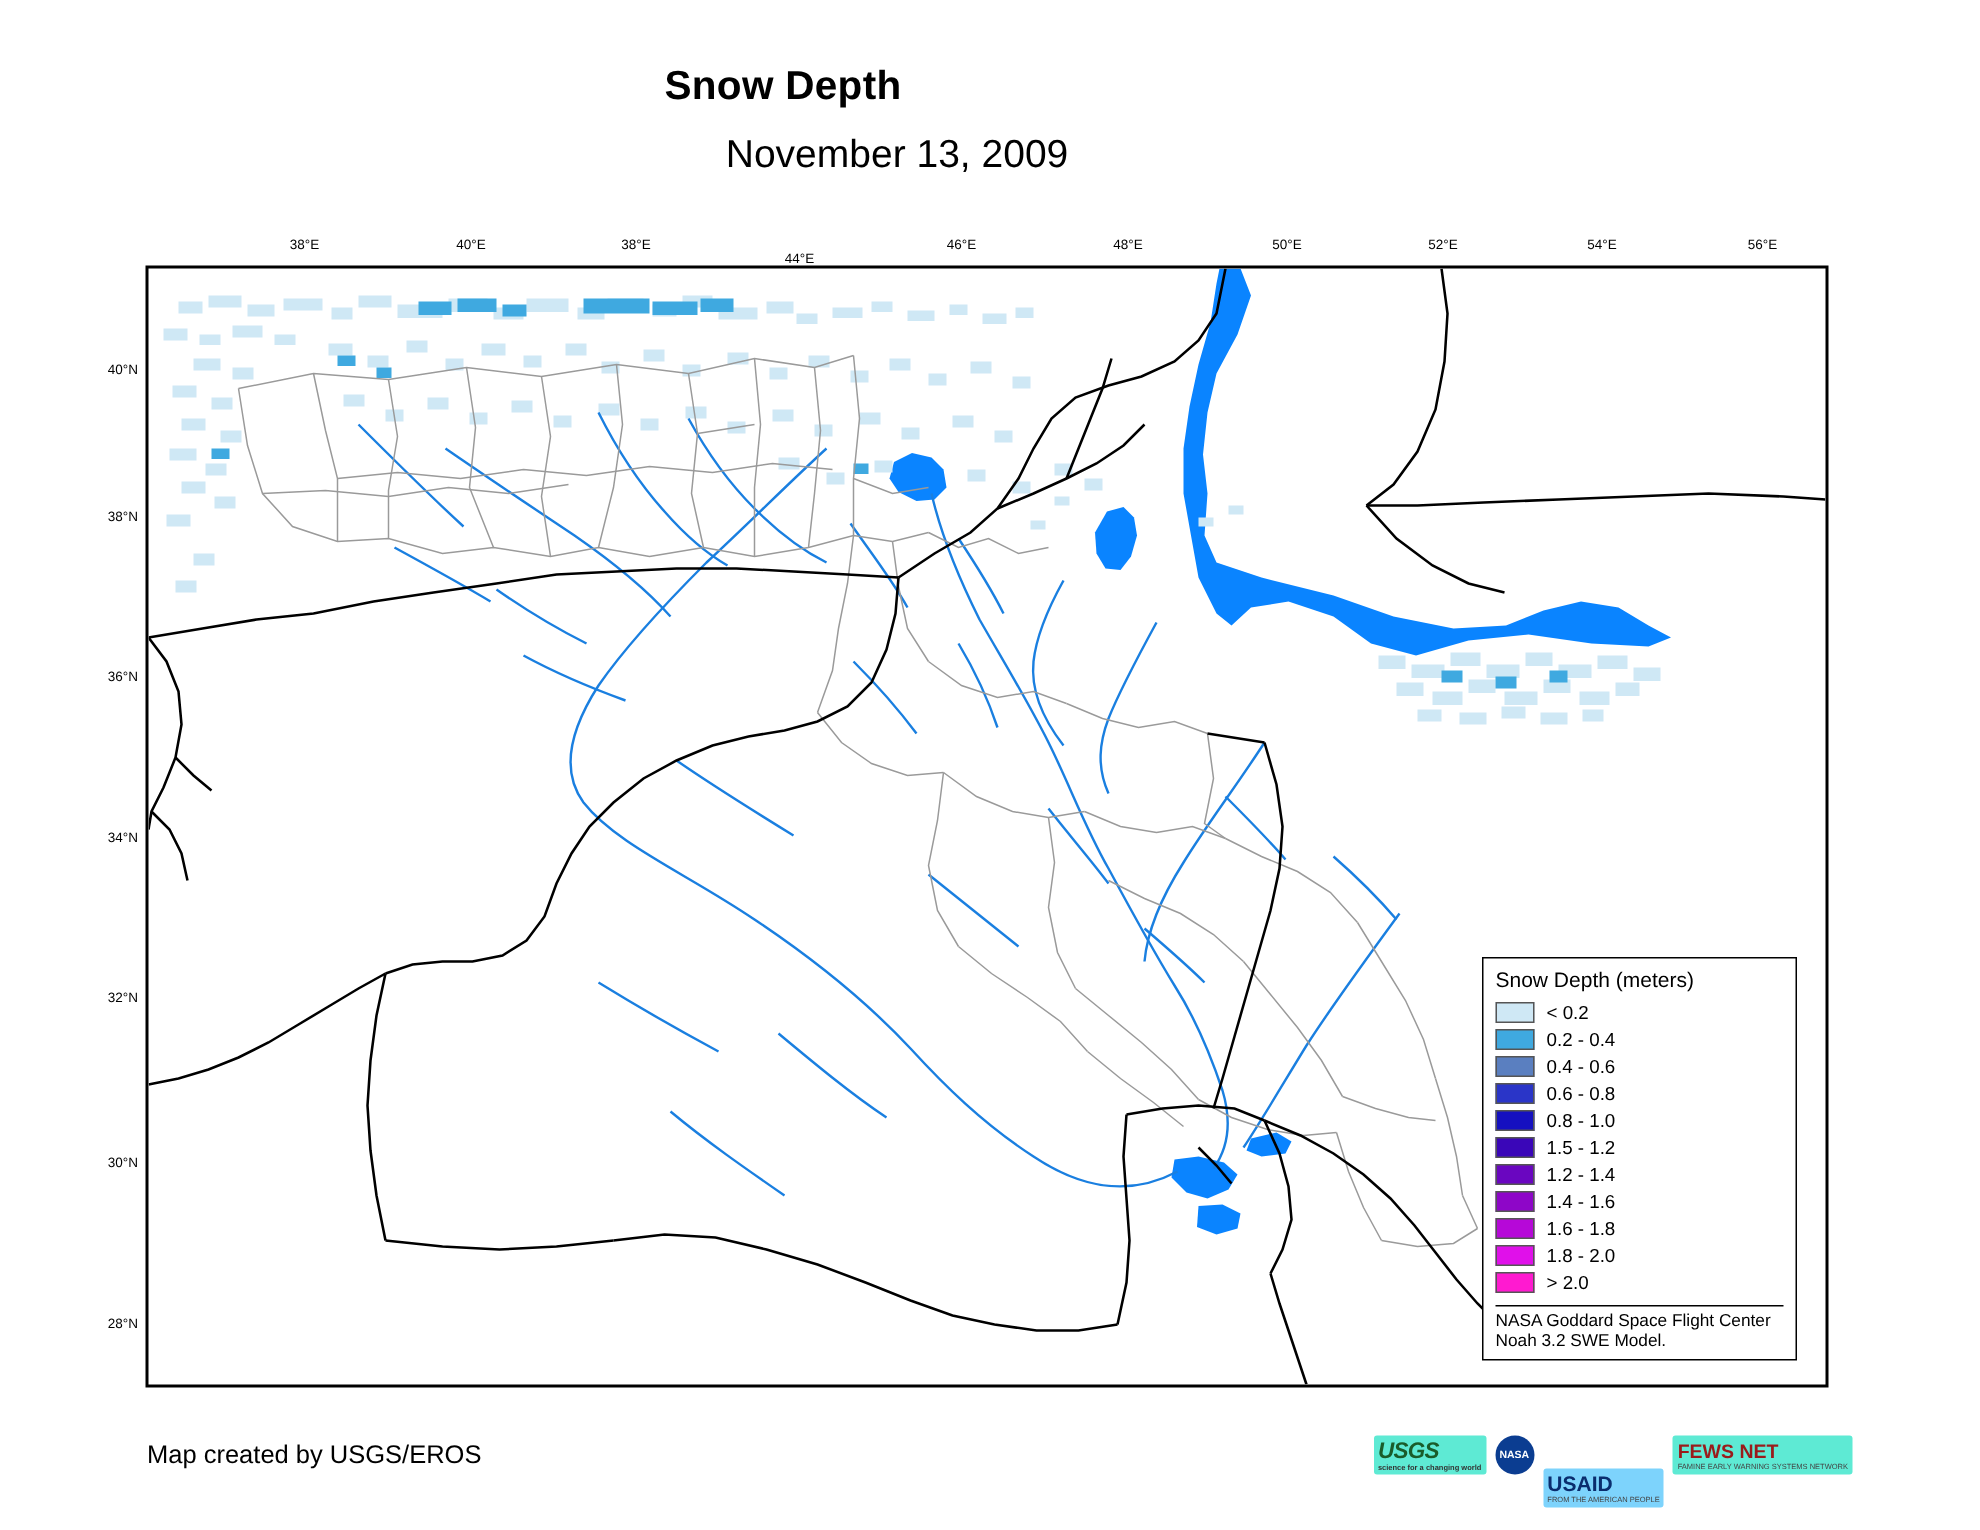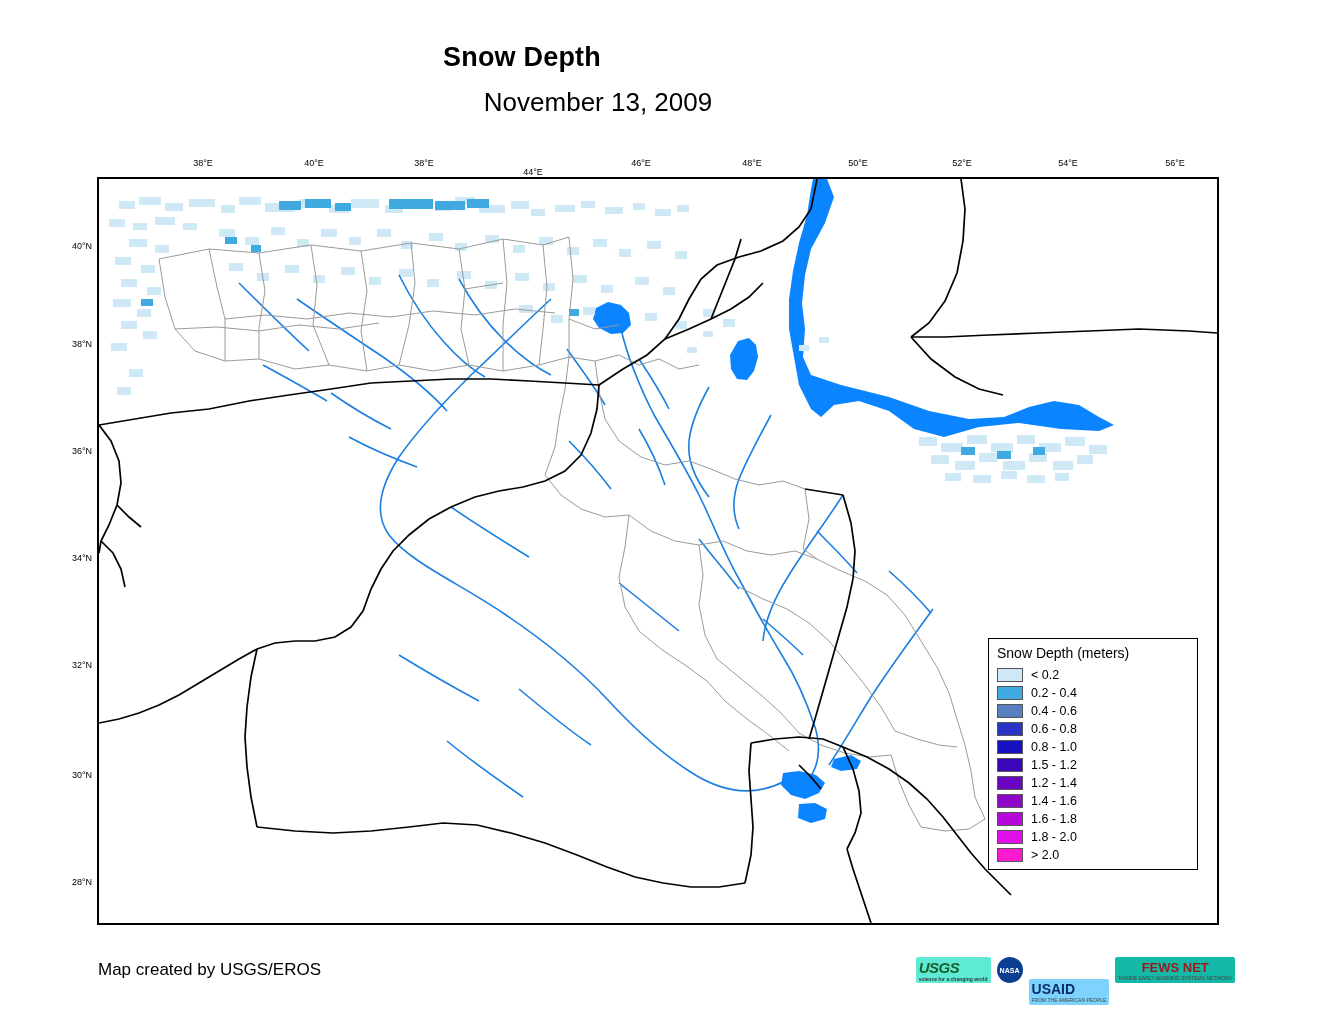--- a/index.html
+++ b/index.html
@@ -165,24 +165,23 @@
     font-size: 14px;
     margin-top: 44px;
   }
   .logo-usaid span.sub {
     font-size: 5px;
     display: block;
     color: #444;
     font-weight: normal;
   }
   .logo-fews {
-    background: #14b8a6;
+    background: #5eead4;
     color: #9a1b1b;
     font-size: 13px;
-    text-align: center;
   }
   .logo-fews span.sub {
     font-size: 5px;
     display: block;
     color: #444;
     font-weight: normal;
   }
 </style>
 </head>
 <body>
@@ -519,20 +518,24 @@
   </div>
   <div class="legend-row">
     <span class="legend-swatch" style="background:#e010ea"></span>
     <span class="legend-label">1.8 - 2.0</span>
   </div>
   <div class="legend-row">
     <span class="legend-swatch" style="background:#ff1ad0"></span>
     <span class="legend-label">&gt; 2.0</span>
   </div>
 
+  <div id="legend-source">
+    <div>NASA Goddard Space Flight Center</div>
+    <div>Noah 3.2 SWE Model.</div>
+  </div>
 </div>
 
 <div id="credit">Map created by USGS/EROS</div>
 
 <div id="logos">
   <div class="logo logo-usgs">
     <div>
       <span>USGS</span>
       <span class="sub">science for a changing world</span>
     </div>

